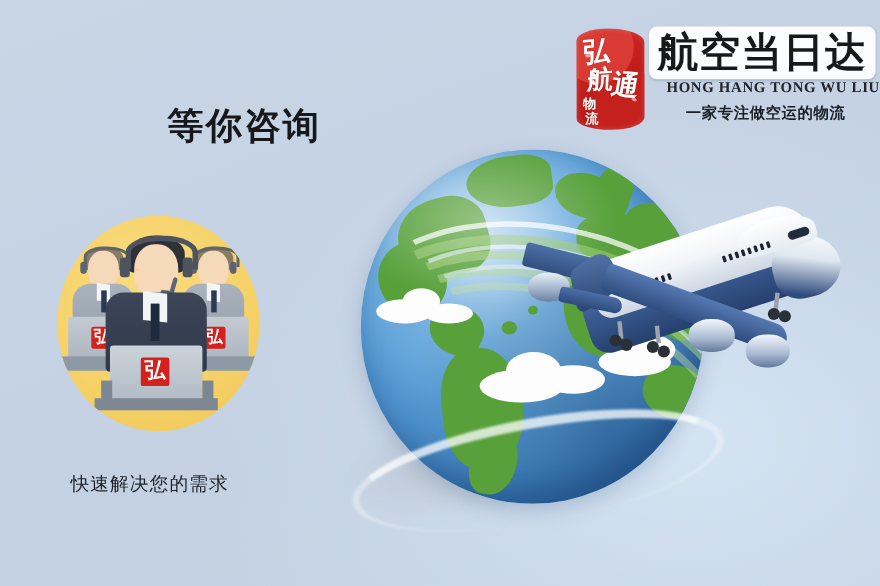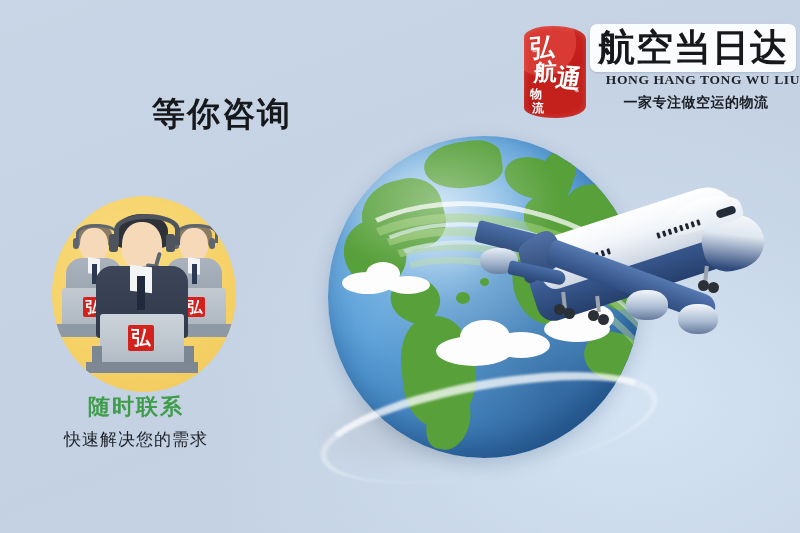--- a/index.html
+++ b/index.html
@@ -218,21 +218,20 @@
       <div class="laptop">
         <div class="lid" style="left:48px;top:118px;width:84px;height:50px;background:linear-gradient(180deg,#ccd3da 0%,#b2bbc5 100%);"></div>
         <div class="logo-sq" style="left:76px;top:129px;width:26px;height:26px;font-size:19px;line-height:26px;">弘</div>
       </div>
       <div class="desk" style="left:34px;top:166px;width:112px;height:11px;background:#7d8894;"></div>
       <div class="desk-leg" style="left:40px;top:150px;width:10px;height:18px;"></div>
       <div class="desk-leg" style="left:132px;top:150px;width:10px;height:18px;"></div>
     </div>
   </div>
 
-  <div id="cap-green">随时联系</div>
   <div id="cap-sub">快速解决您的需求</div>
 
   <div id="scene">
     <div id="globe-shadow"></div>
 
     <div id="globe">
       <div id="g-clip">
 
         <div class="land" style="left:96px;top:6px;width:78px;height:46px;border-radius:56% 44% 38% 62%;transform:rotate(-8deg);"></div>
         <div class="land" style="left:176px;top:22px;width:58px;height:40px;border-radius:48% 52% 44% 56%;transform:rotate(12deg);"></div>

